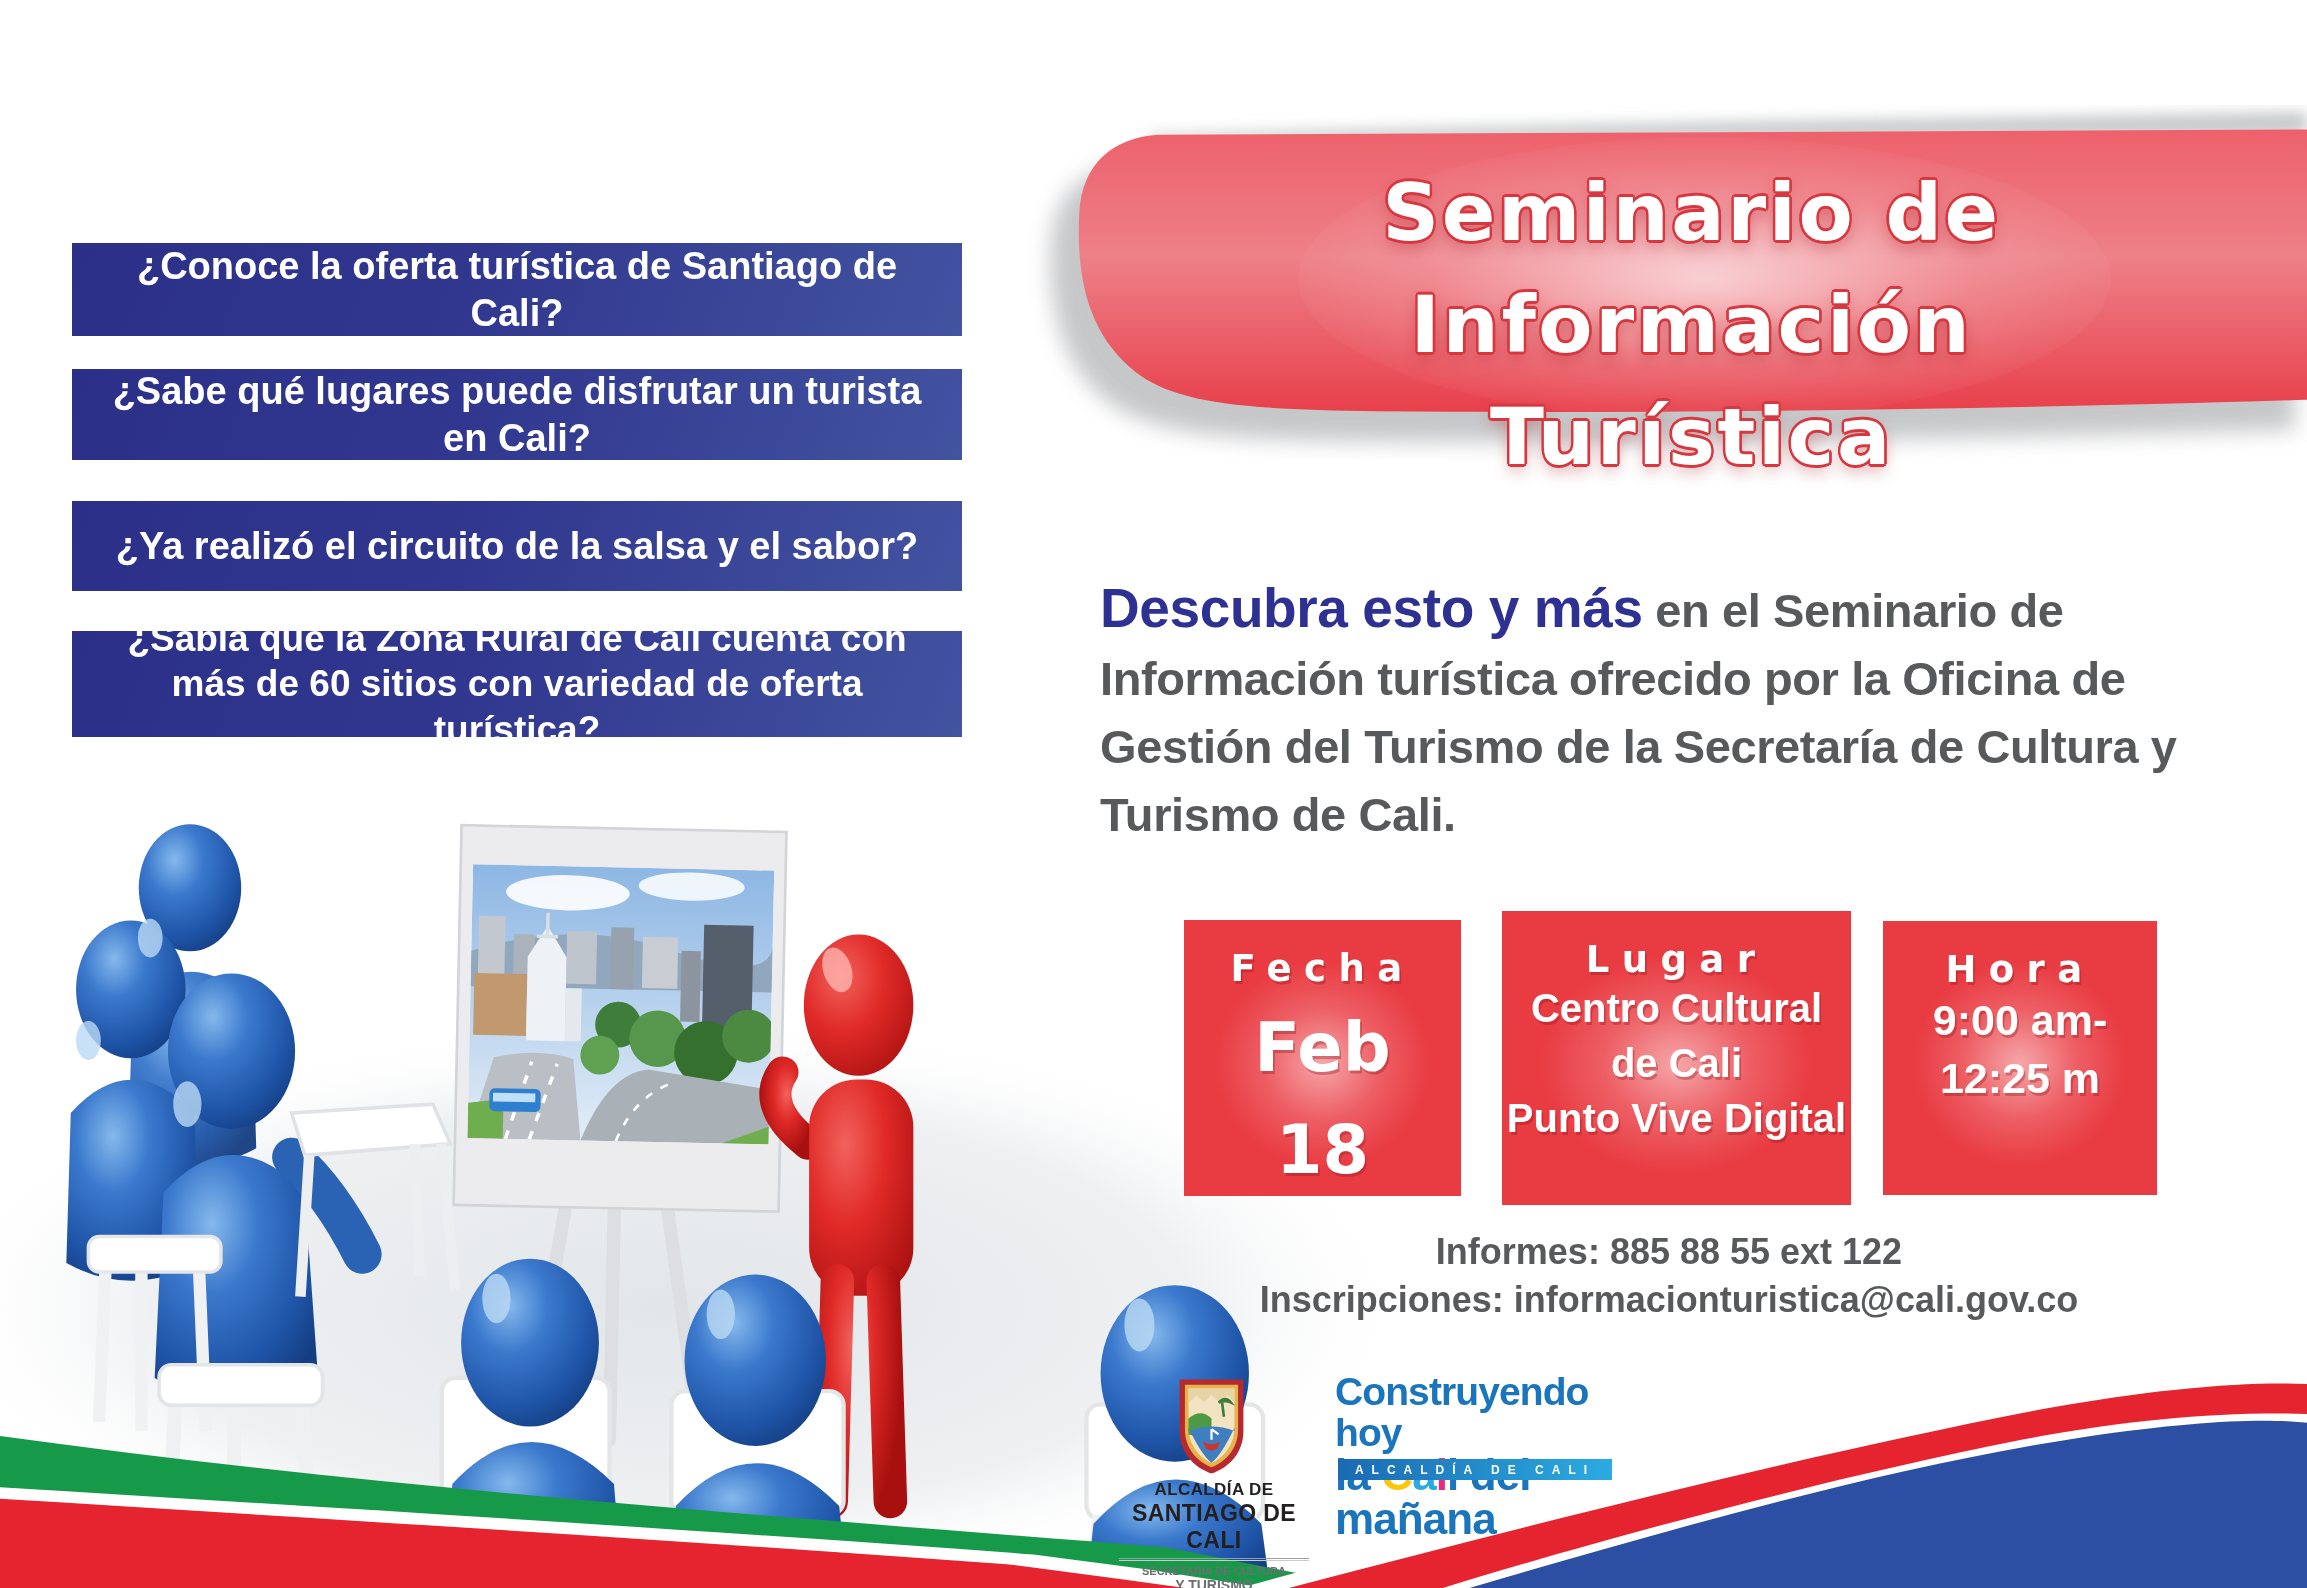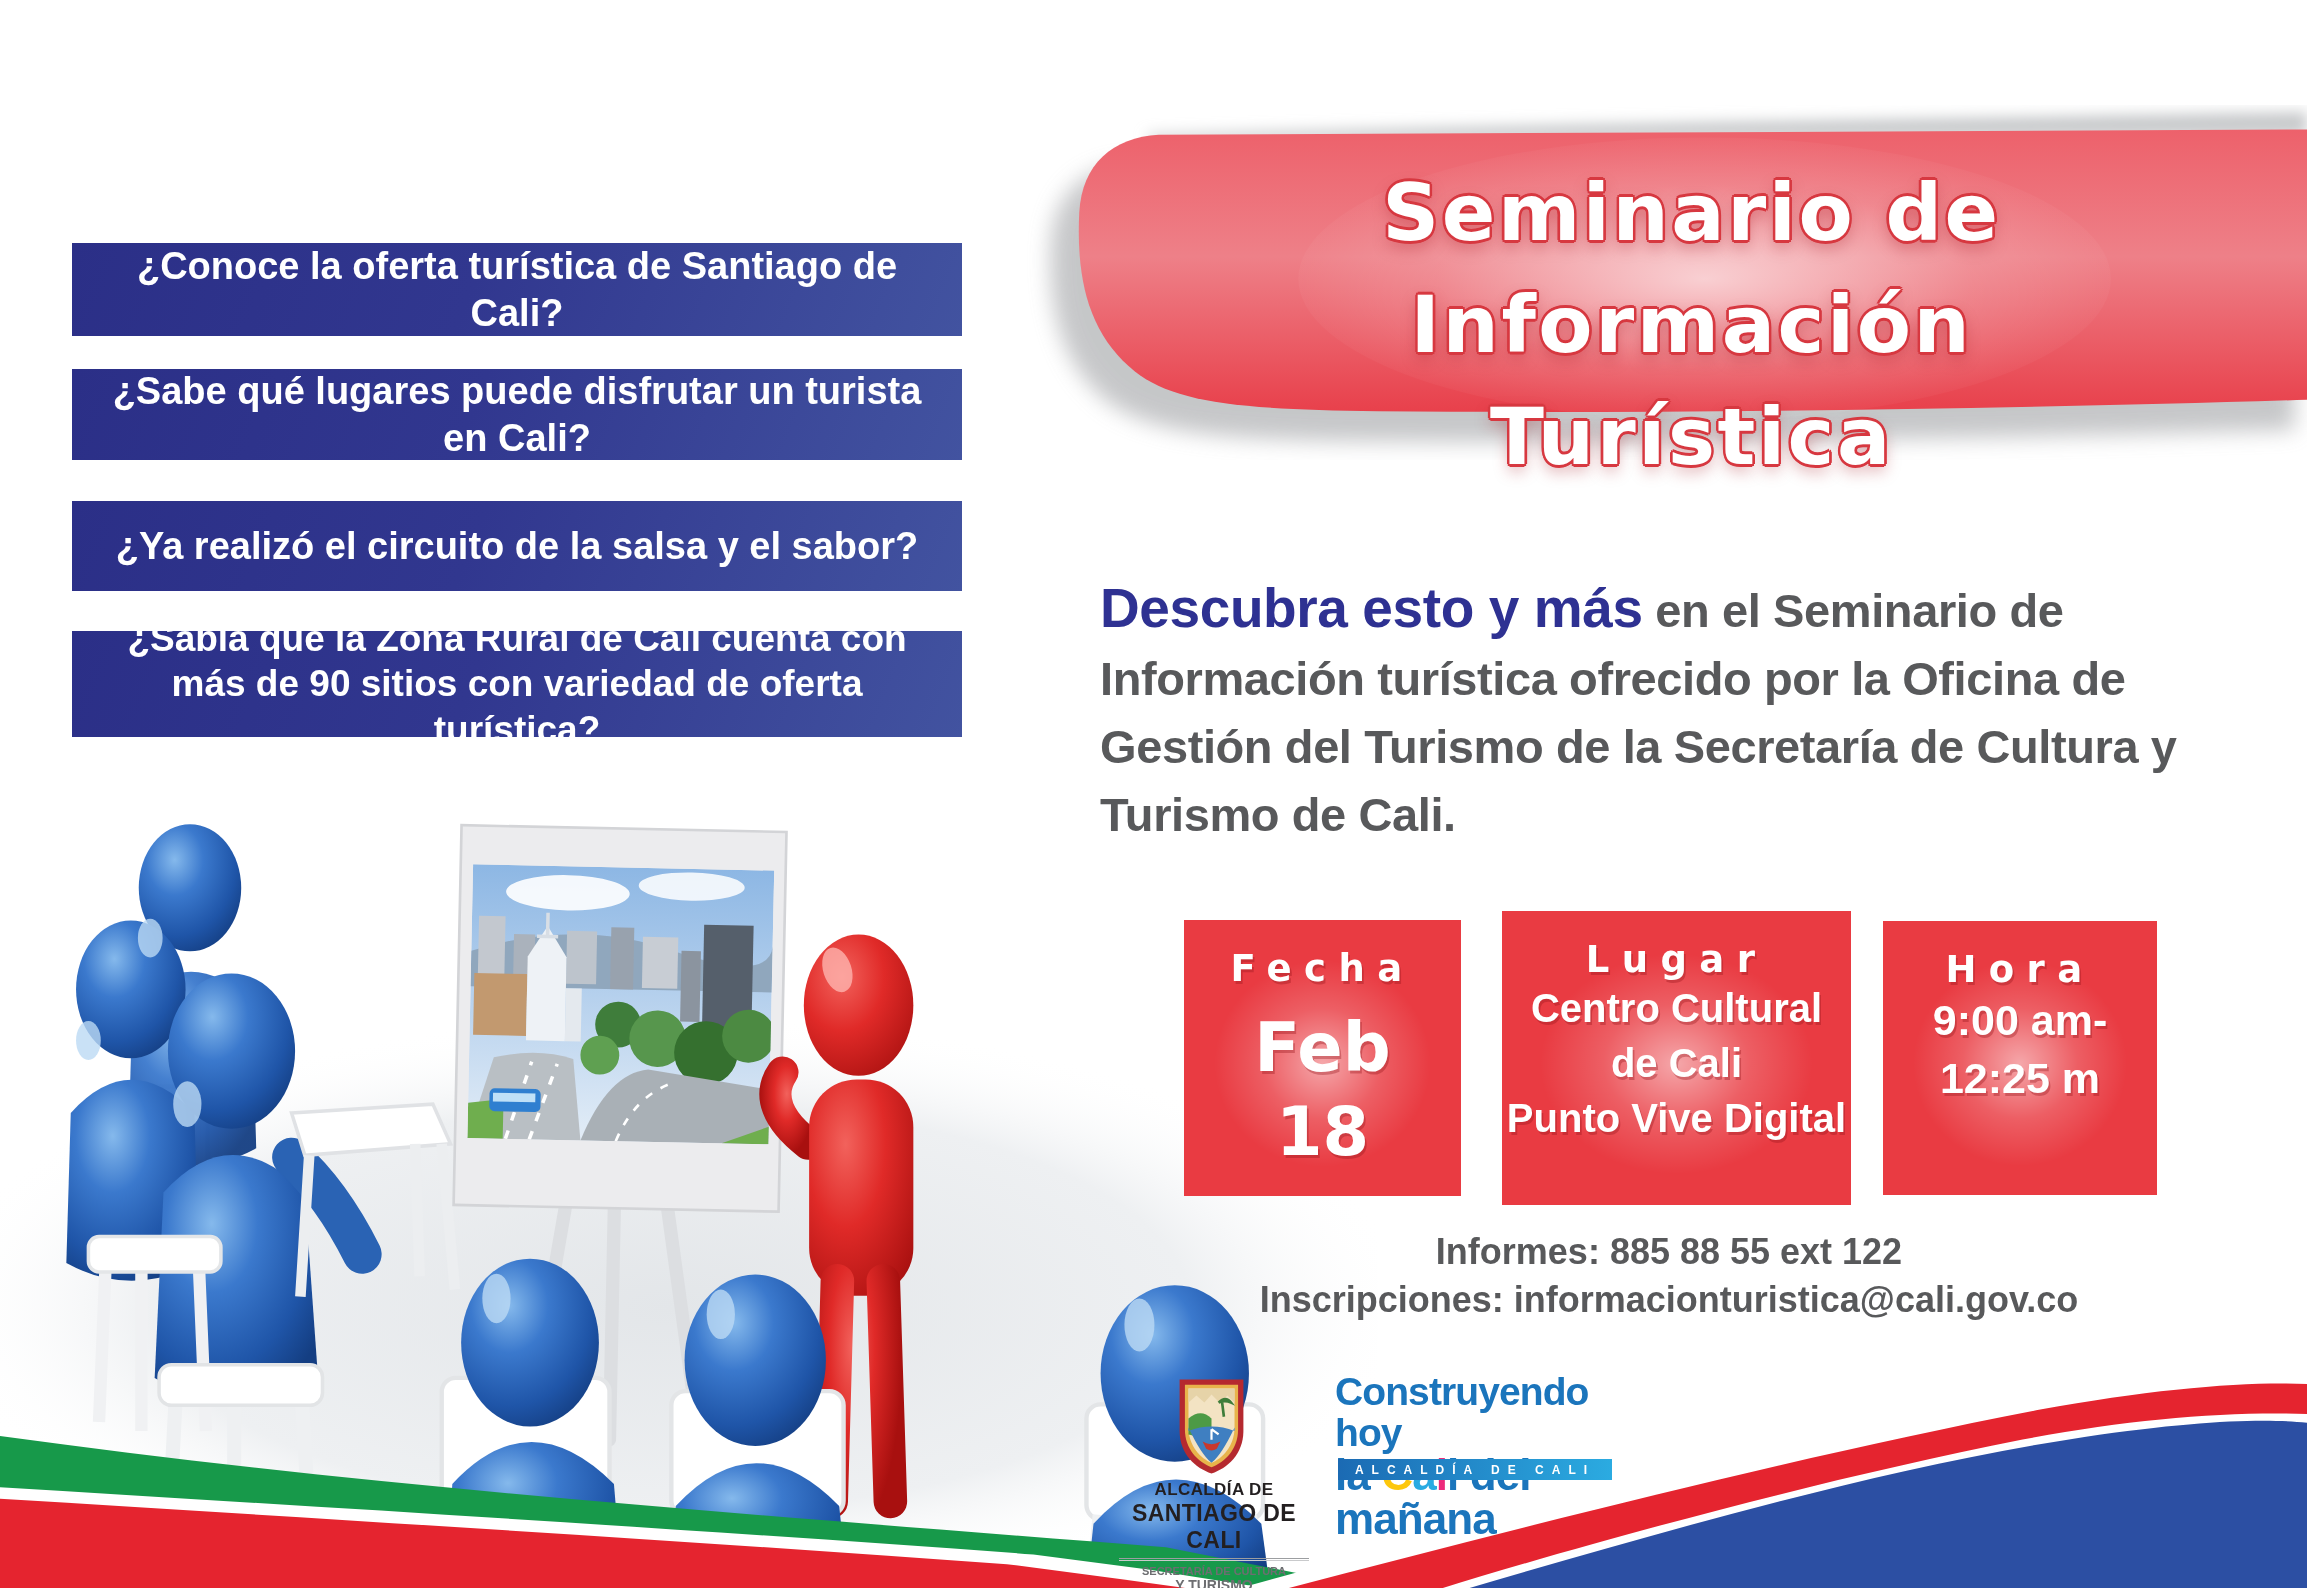--- a/index.html
+++ b/index.html
@@ -33,21 +33,21 @@
   
   .infobox{background:
       radial-gradient(closest-side at 50% 52%,rgba(255,255,255,.55) 0%,rgba(255,255,255,.18) 42%,rgba(255,255,255,0) 78%),
       #e93b42;
      color:#ffffff;text-align:center;box-sizing:border-box;
      text-shadow:1.8px 2.6px 0 rgba(150,20,25,.35);}
   .infobox .lbl{font-family:"DejaVu Sans",sans-serif;font-weight:bold;font-size:37px;
      letter-spacing:12.4px;padding-top:26.5px;}
   #box-fecha{left:1184px;top:920px;width:277px;height:276px;}
   #box-fecha .v1{font-family:"DejaVu Sans",sans-serif;font-weight:bold;font-size:67px;margin-top:19.4px;}
-  #box-fecha .v2{font-family:"DejaVu Sans",sans-serif;font-weight:bold;font-size:67px;margin-top:6px;}
+  #box-fecha .v2{font-family:"DejaVu Sans",sans-serif;font-weight:bold;font-size:67px;margin-top:24px;}
   #box-lugar{left:1502px;top:911px;width:349px;height:294px;}
   #box-lugar .line{font-weight:bold;font-size:40px;line-height:55px;}
   #box-lugar .line:first-of-type{margin-top:16px;}
   #box-hora{left:1883px;top:921px;width:274px;height:274px;}
   #box-hora .line{font-weight:bold;font-size:43px;line-height:58px;}
   #box-hora .line:first-of-type{margin-top:35px;}
 
   
   #contact{left:1139px;top:1229px;width:1060px;text-align:center;color:#58595b;font-weight:bold;}
   #contact .c1{font-size:36px;line-height:46px;}
@@ -233,21 +233,21 @@
   <div class="abs qbar" id="qbar1">
     <span>¿Conoce la oferta turística de Santiago de Cali?</span>
   </div>
   <div class="abs qbar" id="qbar2">
     <span>¿Sabe qué lugares puede disfrutar un turista en Cali?</span>
   </div>
   <div class="abs qbar" id="qbar3">
     <span>¿Ya realizó el circuito de la salsa y el sabor?</span>
   </div>
   <div class="abs qbar" id="qbar4">
-    <span>¿Sabia que la Zona Rural de Cali cuenta con más de 90 sitios con variedad de oferta turística?</span>
+    <span>¿Sabia que la Zona Rural de Cali cuenta con más de 60 sitios con variedad de oferta turística?</span>
   </div>
 
   <div class="abs" id="intro">
     <span class="hl">Descubra esto y más</span><span> en el Seminario de Información turística ofrecido por la Oficina de Gestión del Turismo de la Secretaría de Cultura y Turismo de Cali.</span>
   </div>
 
   <div class="abs infobox" id="box-fecha">
     <div class="lbl">Fecha</div>
     <div class="v1">Feb</div>
     <div class="v2">18</div>

